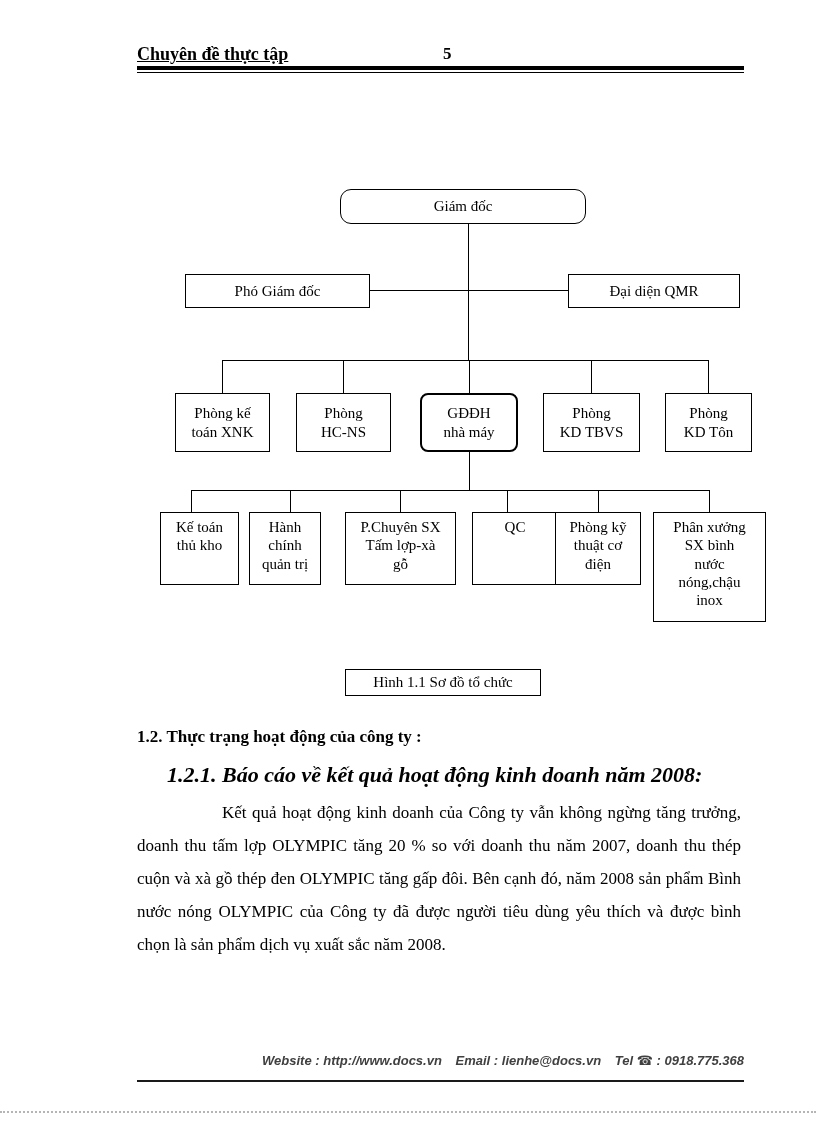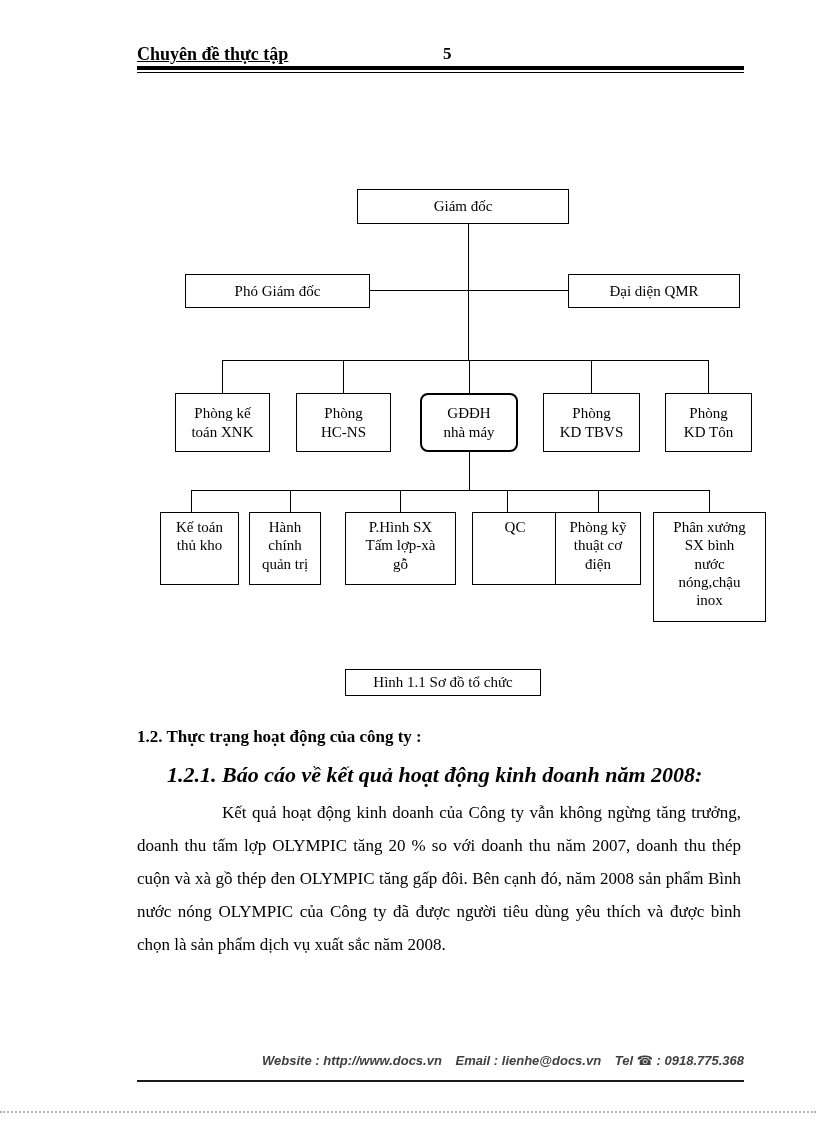--- a/index.html
+++ b/index.html
@@ -81,42 +81,42 @@
 </style>
 </head>
 <body>
 
 <div class="page">
 
   <div class="hdr-title">Chuyên đề thực tập</div>
   <div class="hdr-page">5</div>
   <div class="hdr-rule"></div>
 
-  <div class="node" style="left:357px; top:189px; width:212px; height:35px;">Giám  đốc</div>
+  <div class="node" style="left:340px; top:189px; width:246px; height:35px;border-radius:11px;">Giám  đốc</div>
 
   <div class="node" style="left:185px; top:274px; width:185px; height:34px;">Phó Giám  đốc</div>
   <div class="node" style="left:568px; top:274px; width:172px; height:34px;">Đại diện QMR</div>
 
   <div class="node" style="left:175px; top:393px; width:95px; height:59px;">Phòng kế
 toán XNK</div>
   <div class="node" style="left:296px; top:393px; width:95px; height:59px;">Phòng
 HC-NS</div>
   <div class="node thick" style="left:420px; top:393px; width:98px; height:59px;">GĐĐH
 nhà máy</div>
   <div class="node" style="left:543px; top:393px; width:97px; height:59px;">Phòng
 KD TBVS</div>
   <div class="node" style="left:665px; top:393px; width:87px; height:59px;">Phòng
 KD Tôn</div>
 
   <div class="node top" style="left:160px; top:512px; width:79px; height:73px;">Kế toán
 thủ kho</div>
   <div class="node top" style="left:249px; top:512px; width:72px; height:73px;">Hành
 chính
 quản trị</div>
-  <div class="node top" style="left:345px; top:512px; width:111px; height:73px;">P.Hình SX
+  <div class="node top" style="left:345px; top:512px; width:111px; height:73px;">P.Chuyên SX
 Tấm lợp-xà
 gỗ</div>
   <div class="node top" style="left:472px; top:512px; width:86px; height:73px;">QC</div>
   <div class="node top" style="left:555px; top:512px; width:86px; height:73px;">Phòng kỹ
 thuật cơ
 điện</div>
   <div class="node top" style="left:653px; top:512px; width:113px; height:110px;">Phân xưởng
 SX bình
 nước
 nóng,chậu

